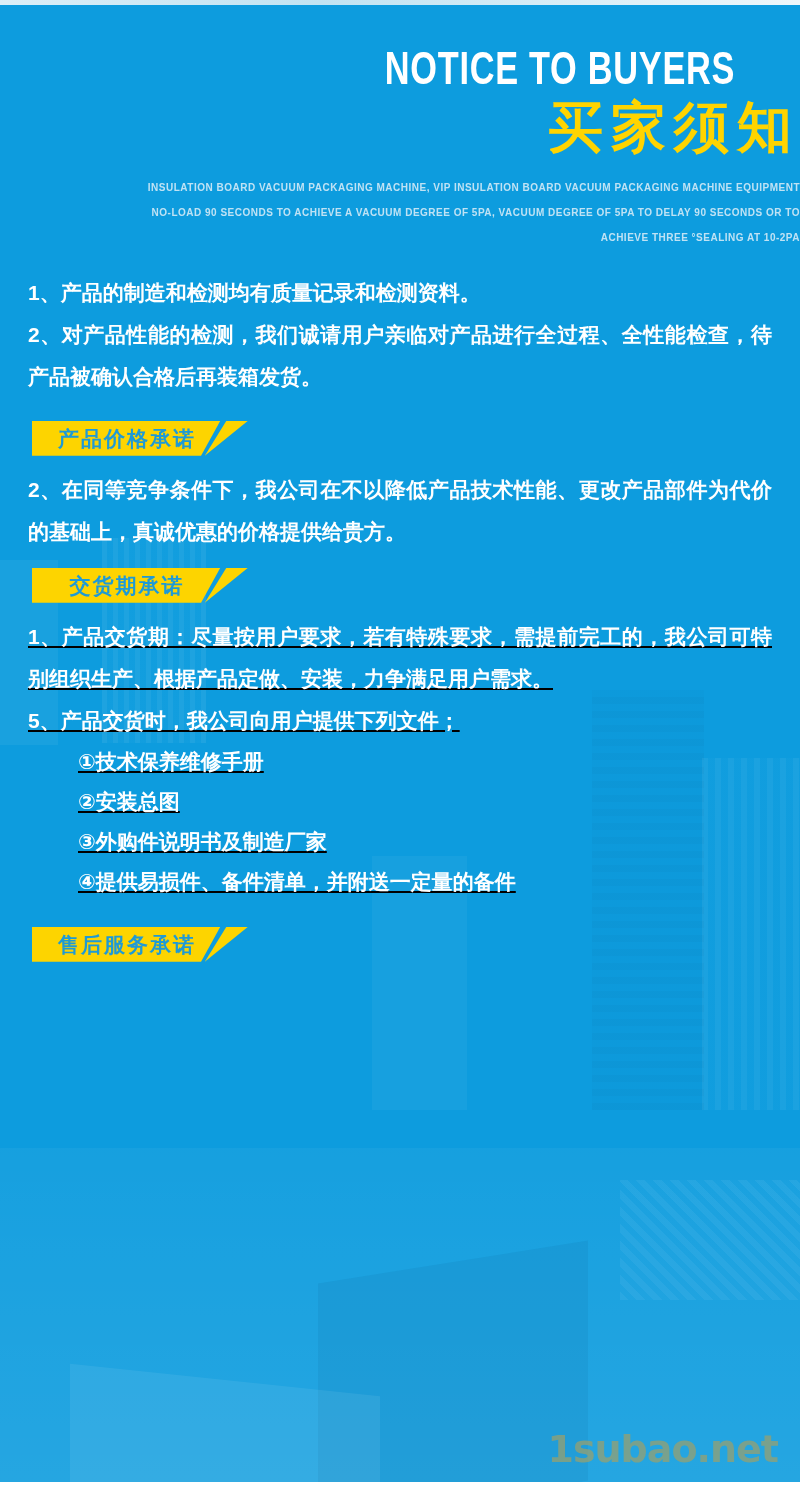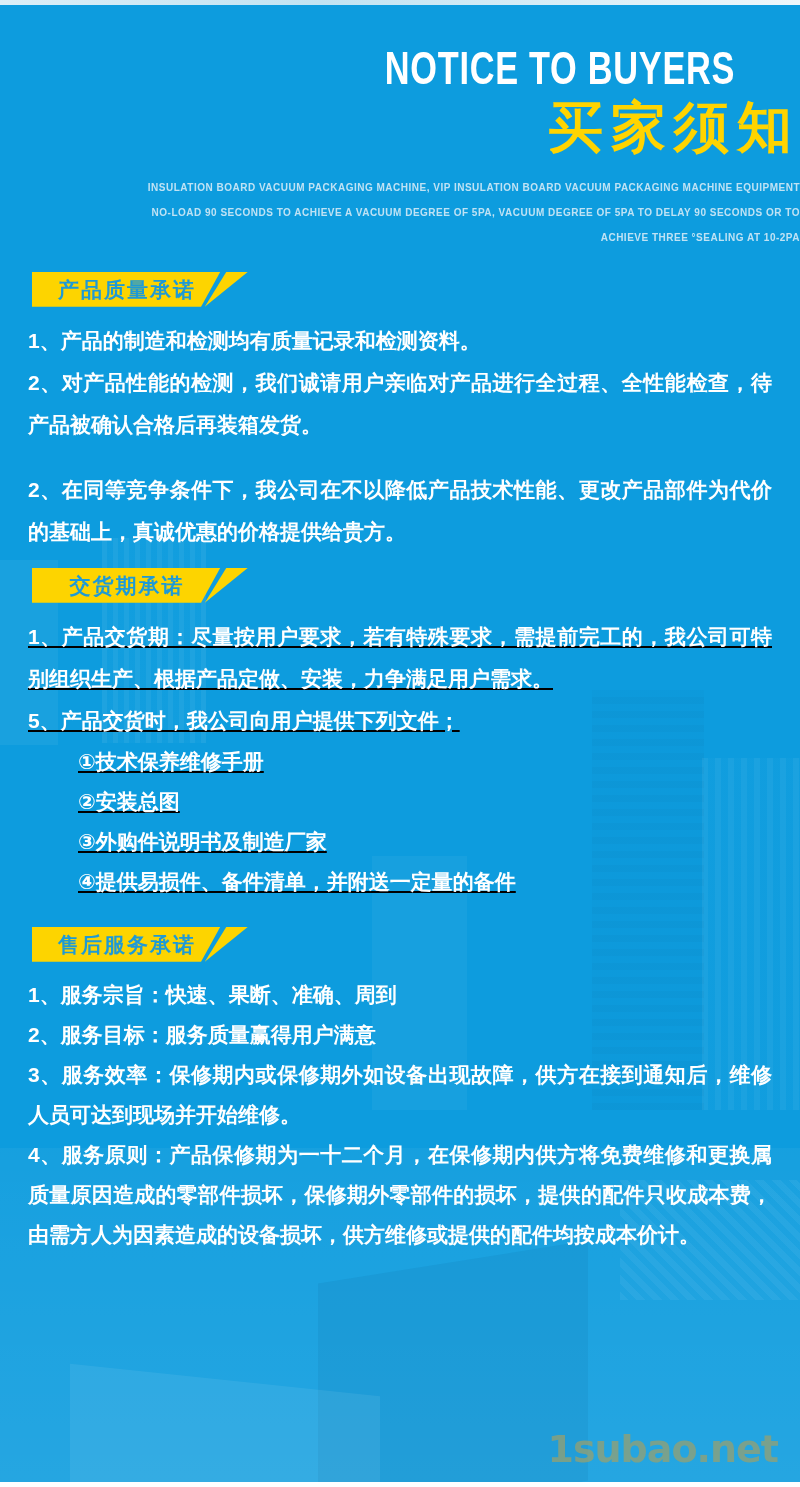--- a/index.html
+++ b/index.html
@@ -145,32 +145,32 @@
       <div class="title-en">NOTICE TO BUYERS</div>
       <h1 class="title-zh">买家须知</h1>
       <div class="subtitle">
         <p>INSULATION BOARD VACUUM PACKAGING MACHINE, VIP INSULATION BOARD VACUUM PACKAGING MACHINE EQUIPMENT</p>
         <p>NO-LOAD 90 SECONDS TO ACHIEVE A VACUUM DEGREE OF 5PA, VACUUM DEGREE OF 5PA TO DELAY 90 SECONDS OR TO</p>
         <p>ACHIEVE THREE °SEALING AT 10-2PA</p>
       </div>
     </header>
 
     <section class="sec-1">
+      <div class="section-body">
+        <p>1、产品的制造和检测均有质量记录和检测资料。</p>
+        <p>2、对产品性能的检测，我们诚请用户亲临对产品进行全过程、全性能检查，待产品被确认合格后再装箱发货。</p>
+      </div>
+    </section>
+
+    <section class="sec-2">
       <div class="section-banner">
         <div class="banner-bg"></div>
         <div class="banner-tri"></div>
-        <div class="banner-label">产品质量承诺</div>
-      </div>
-      <div class="section-body">
-        <p>1、产品的制造和检测均有质量记录和检测资料。</p>
-        <p>2、对产品性能的检测，我们诚请用户亲临对产品进行全过程、全性能检查，待产品被确认合格后再装箱发货。</p>
-      </div>
-    </section>
-
-    <section class="sec-2">
+        <div class="banner-label">产品价格承诺</div>
+      </div>
       <div class="section-body">
         <p>2、在同等竞争条件下，我公司在不以降低产品技术性能、更改产品部件为代价的基础上，真诚优惠的价格提供给贵方。</p>
       </div>
     </section>
 
     <section class="sec-3">
       <div class="section-banner">
         <div class="banner-bg"></div>
         <div class="banner-tri"></div>
         <div class="banner-label">交货期承诺</div>
@@ -186,26 +186,20 @@
         </div>
       </div>
     </section>
 
     <section class="sec-4">
       <div class="section-banner">
         <div class="banner-bg"></div>
         <div class="banner-tri"></div>
         <div class="banner-label">售后服务承诺</div>
       </div>
-      <div class="section-body">
-        <p>1、服务宗旨：快速、果断、准确、周到</p>
-        <p>2、服务目标：服务质量赢得用户满意</p>
-        <p>3、服务效率：保修期内或保修期外如设备出现故障，供方在接到通知后，维修人员可达到现场并开始维修。</p>
-        <p>4、服务原则：产品保修期为一十二个月，在保修期内供方将免费维修和更换属质量原因造成的零部件损坏，保修期外零部件的损坏，提供的配件只收成本费，由需方人为因素造成的设备损坏，供方维修或提供的配件均按成本价计。</p>
-      </div>
     </section>
 
   </div>
 
   <div class="watermark">1subao.net</div>
 
   <div class="bottom-strip"></div>
 
 </div>
 

